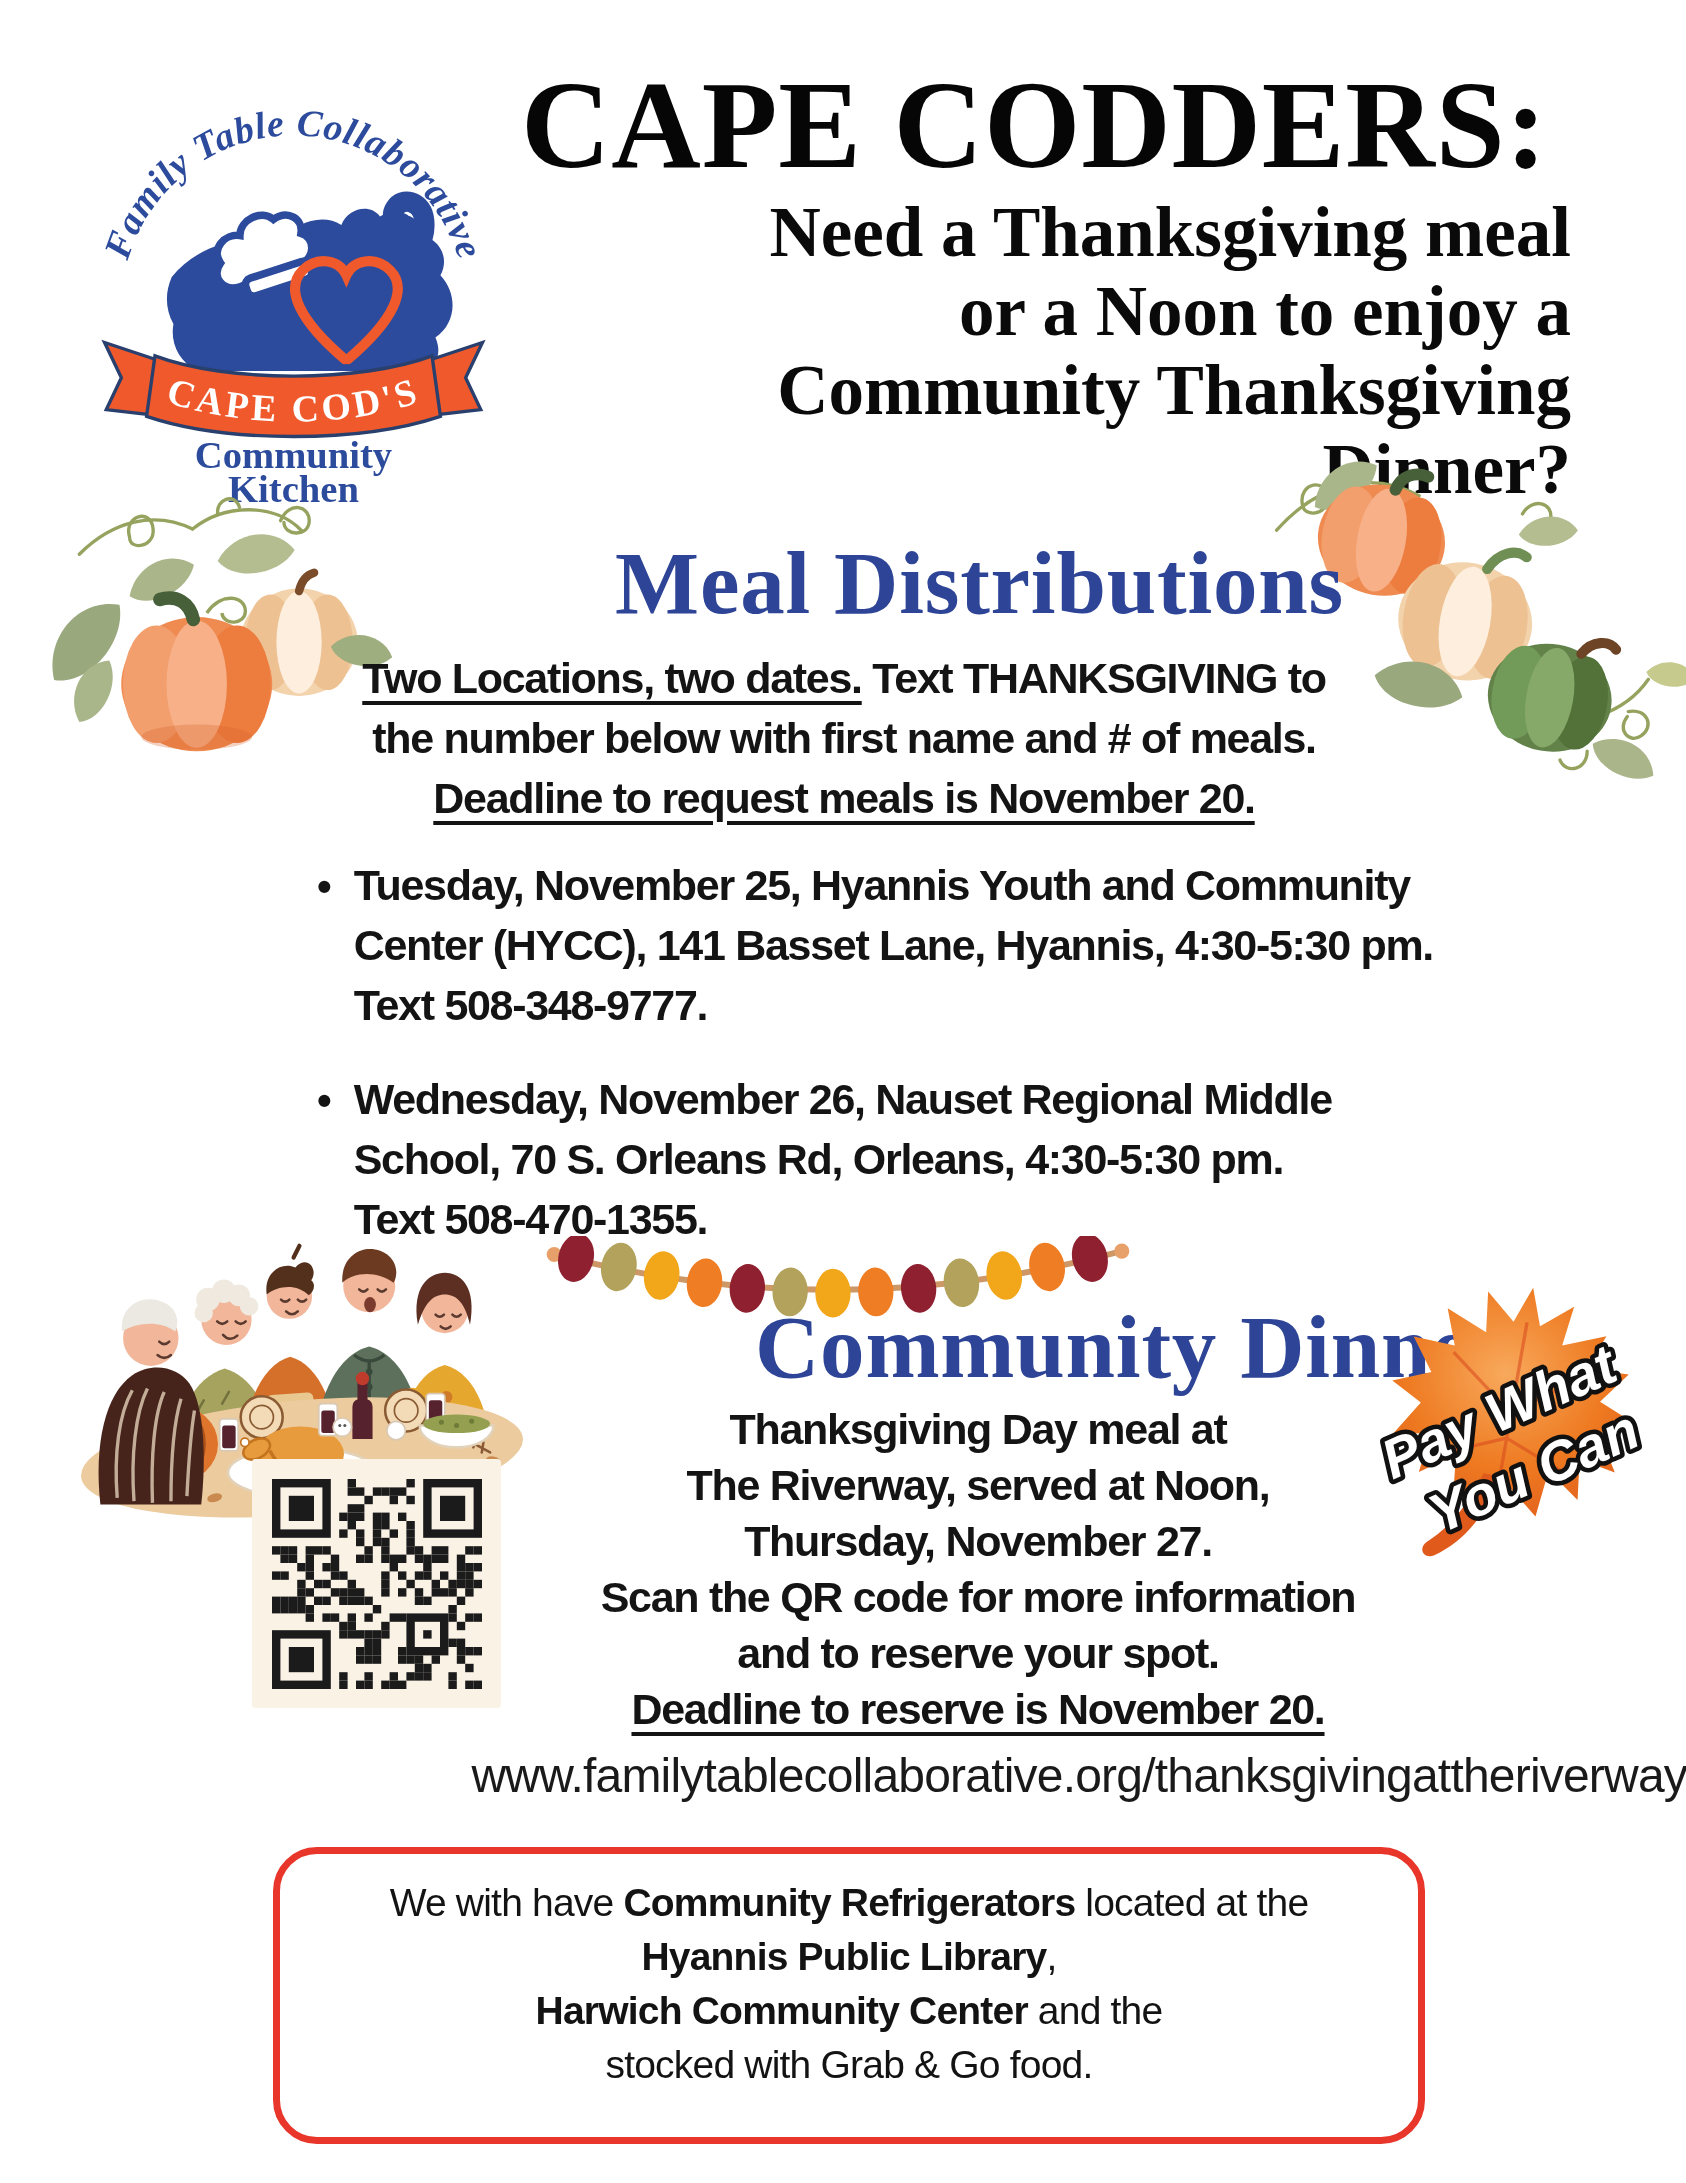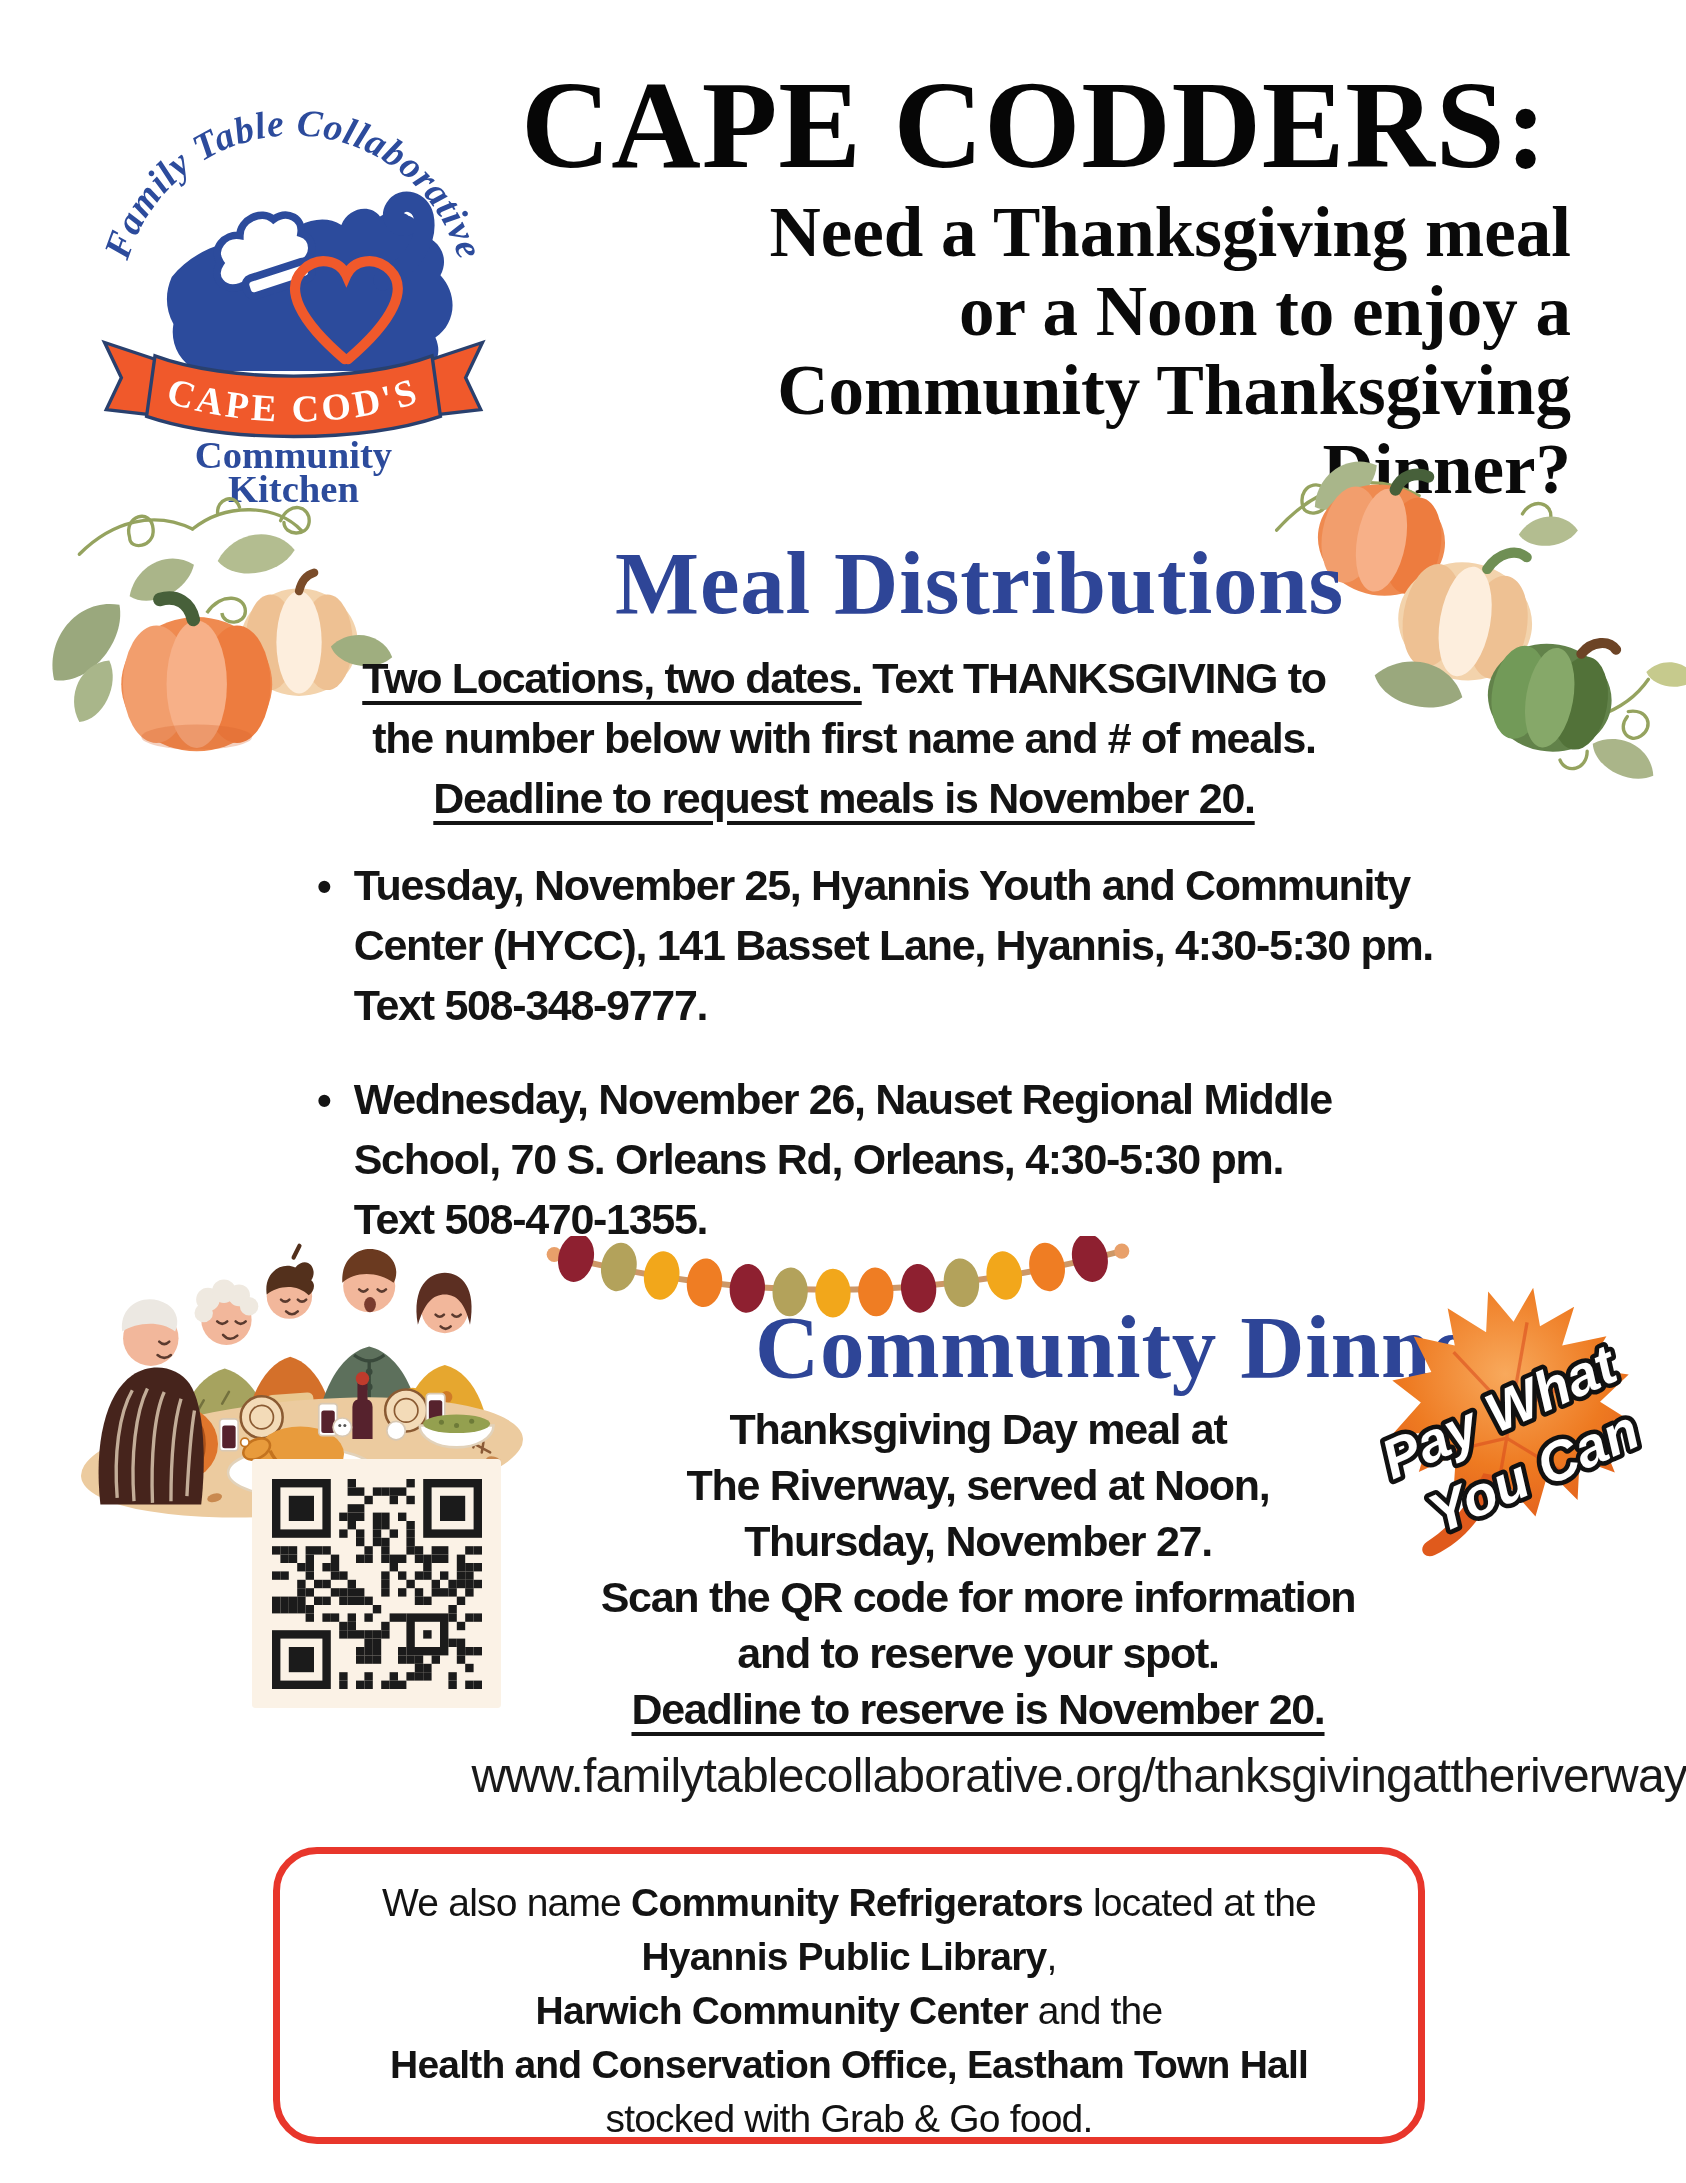--- a/index.html
+++ b/index.html
@@ -564,21 +564,20 @@
     </g>
     <text transform="rotate(-24 216 210)" text-anchor="middle" font-family="Liberation Sans, sans-serif" font-weight="700" font-style="italic" font-size="66" fill="#ffffff" stroke="#111111" stroke-width="11" paint-order="stroke" stroke-linejoin="round">
       <tspan x="230" y="190">Pay What</tspan>
       <tspan x="230" y="272">You Can</tspan>
     </text>
   </svg>
 
   <div class="abs url-line" style="left:0px;top:1738px;width:1687px;">www.familytablecollaborative.org/thanksgivingattheriverway</div>
 
   <div class="abs refbox" style="left: 273px; top: 1847px; width: 1152px; height: 297px; border-color: rgb(232, 54, 43);" id="refbox">
-      <div class="box-line"><span>We also name </span><span class="b">Community Refrigerators</span><span> located at the</span></div>
+      <div class="box-line"><span>We with have </span><span class="b">Community Refrigerators</span><span> located at the</span></div>
       <div class="box-line"><span class="b">Hyannis Public Library</span><span>,</span></div>
       <div class="box-line"><span class="b">Harwich Community Center</span><span> and the</span></div>
-      <div class="box-line"><span class="b">Health and Conservation Office, Eastham Town Hall</span></div>
       <div class="box-line"><span>stocked with Grab &amp; Go food.</span></div>
     </div>
 
 </div>
 
 
 </body></html>

